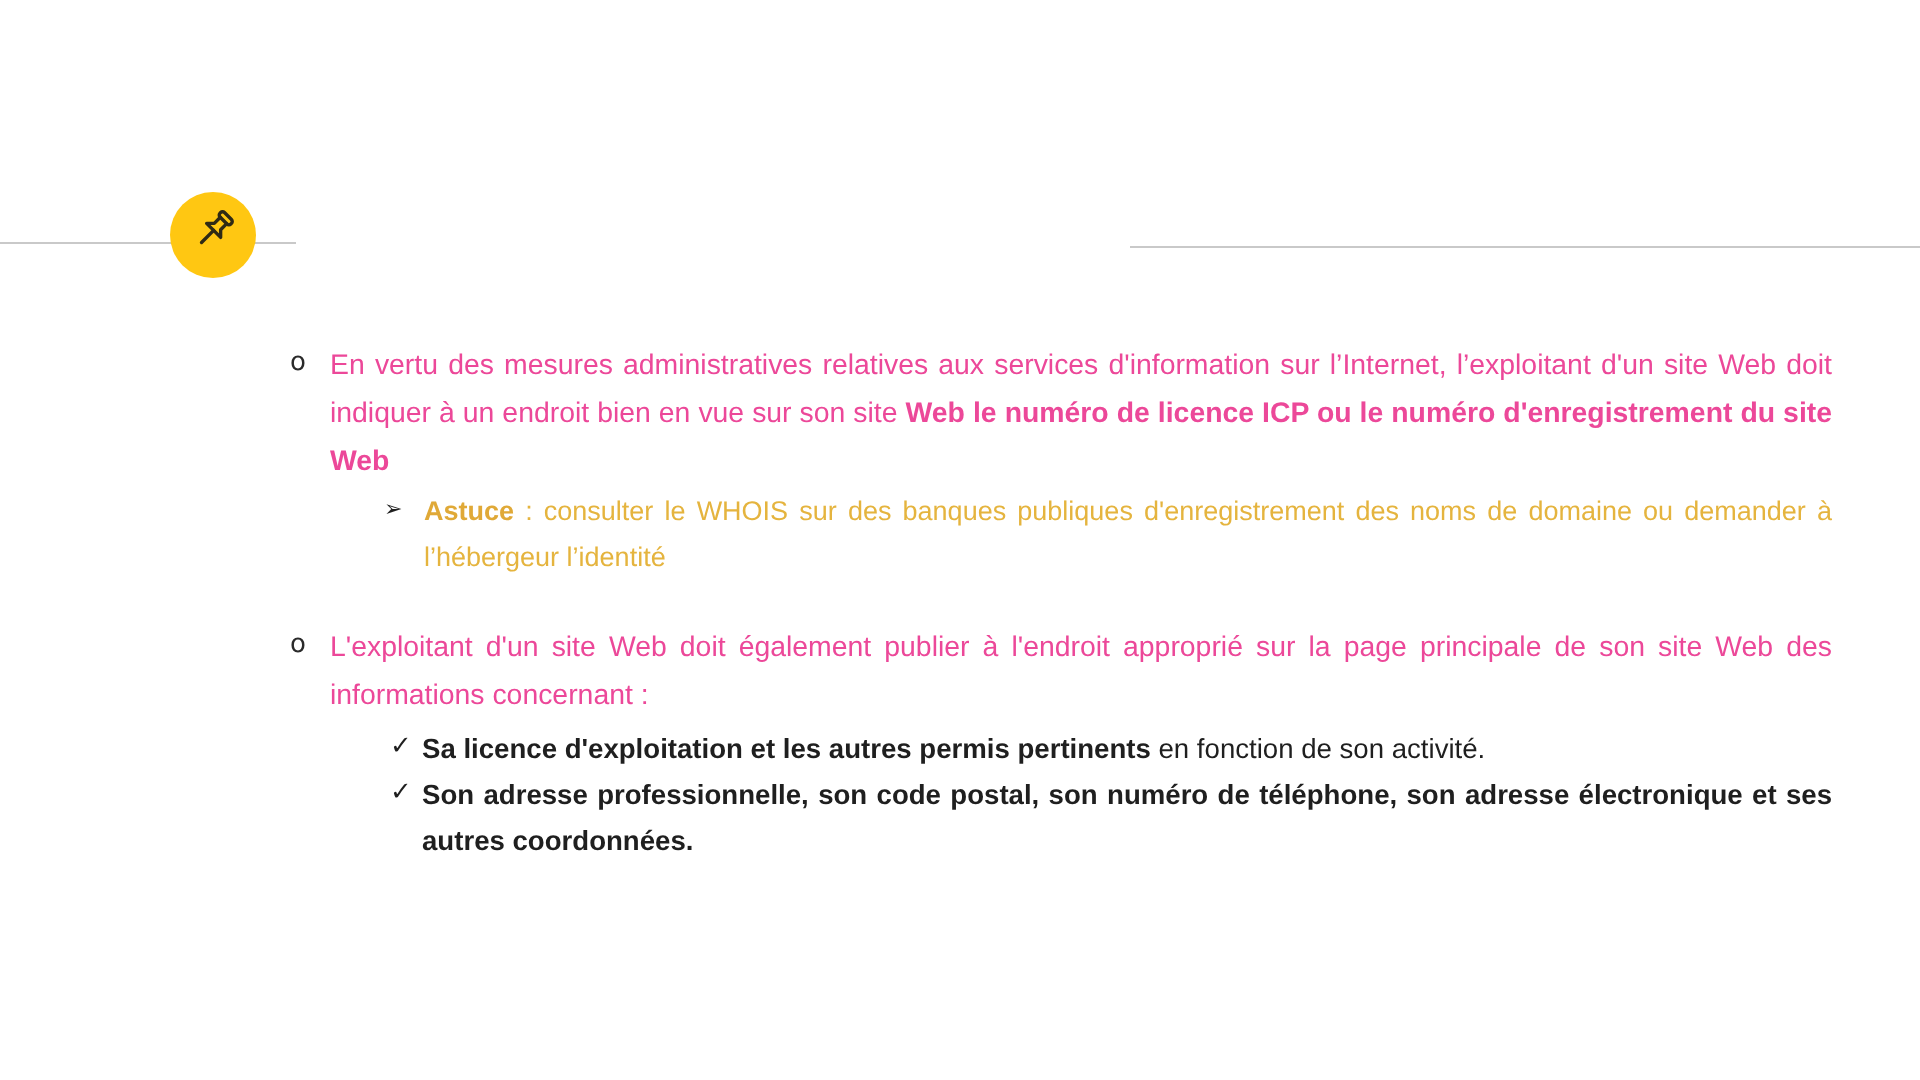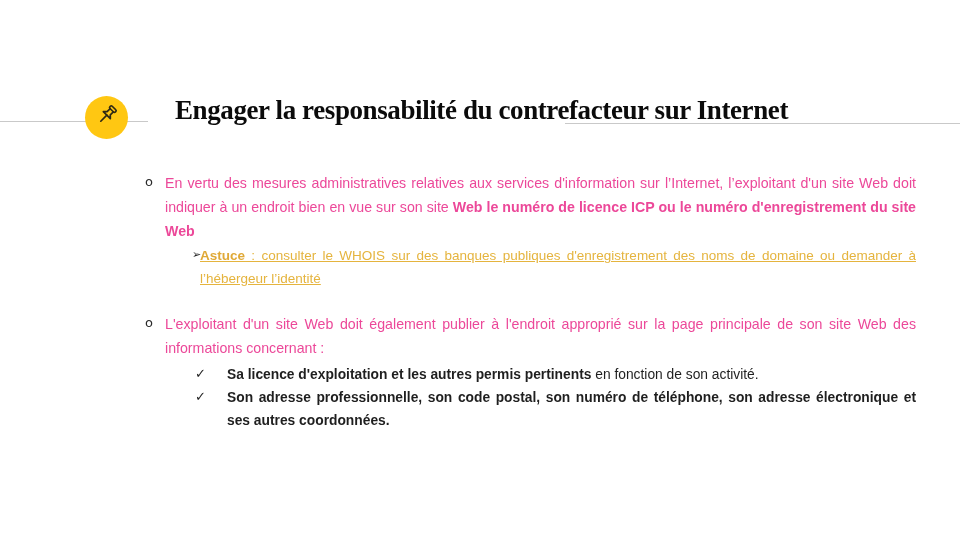--- a/index.html
+++ b/index.html
@@ -30,29 +30,29 @@
     text-align:justify; color:#ec4899;
     font-size:14.2px; line-height:24px;
   }
   .b1 { left:145px; top:171px; width:771px; }
   .b1 .para, .b2 .para { margin-left:20px; }
   .b1 .marker, .b2 .marker { font-size:13px; top:3px; }
   .b2 { left:145px; top:312px; width:771px; }
   .tip { left:192px; top:244px; width:724px; }
   .tip .marker { font-size:11px; top:4px; color:#1f1f1f; }
   .tip .para {
-    margin-left:8px; color:#E5B43E;
-    font-size:13.5px; line-height:23px;text-decoration:underline;
+    margin-left:20px; color:#E5B43E;
+    font-size:13.5px; line-height:23px;
   }
   .tip .bold { color:#E0A937; }
   .check { left:195px; top:363px; width:721px; }
   .check2 { top:386px; }
   .check .marker { font-size:13px; top:3px; color:#1f1f1f; }
   .check .para {
-    margin-left:32px; font-size:13.8px; line-height:23px; color:#1f1f1f;
+    margin-left:16px; font-size:13.8px; line-height:23px; color:#1f1f1f;
   }
   .bold { font-weight:700; }
   .pin-svg { width:27px; height:27px; }
 </style>
 </head>
 <body>
 
 <div class="slide">
 
   <div class="rule rule-left"></div>
@@ -63,21 +63,20 @@
       <svg class="pin-svg" viewBox="0 0 24 24" fill="none" stroke="#2F2A15" stroke-width="1.5" stroke-linecap="round" stroke-linejoin="round">
         <g transform="rotate(45 12 12)">
           <rect x="8.6" y="2.6" width="6.8" height="2.8" rx="1.2"></rect>
           <path d="M10 5.4 L10 9.2 L7.6 11.6 L16.4 11.6 L14 9.2 L14 5.4"></path>
           <line x1="12" y1="11.6" x2="12" y2="19.2"></line>
         </g>
       </svg>
     </span>
   </div>
 
-  <div class="title">Engager la responsabilité du contrefacteur sur Internet</div>
 
   <div class="block b1">
     <span class="marker">o</span>
     <div class="para"><span>En vertu des mesures administratives relatives aux services d'information sur l’Internet, l’exploitant d'un site Web doit indiquer à un endroit bien en vue sur son site </span><span class="bold">Web le numéro de licence ICP ou le numéro d'enregistrement du site Web</span></div>
   </div>
 
   <div class="block tip">
     <span class="marker">➢</span>
     <div class="para"><span class="bold">Astuce</span><span> : consulter le WHOIS sur des banques publiques d'enregistrement des noms de domaine ou demander à l’hébergeur l’identité</span></div>
   </div>

